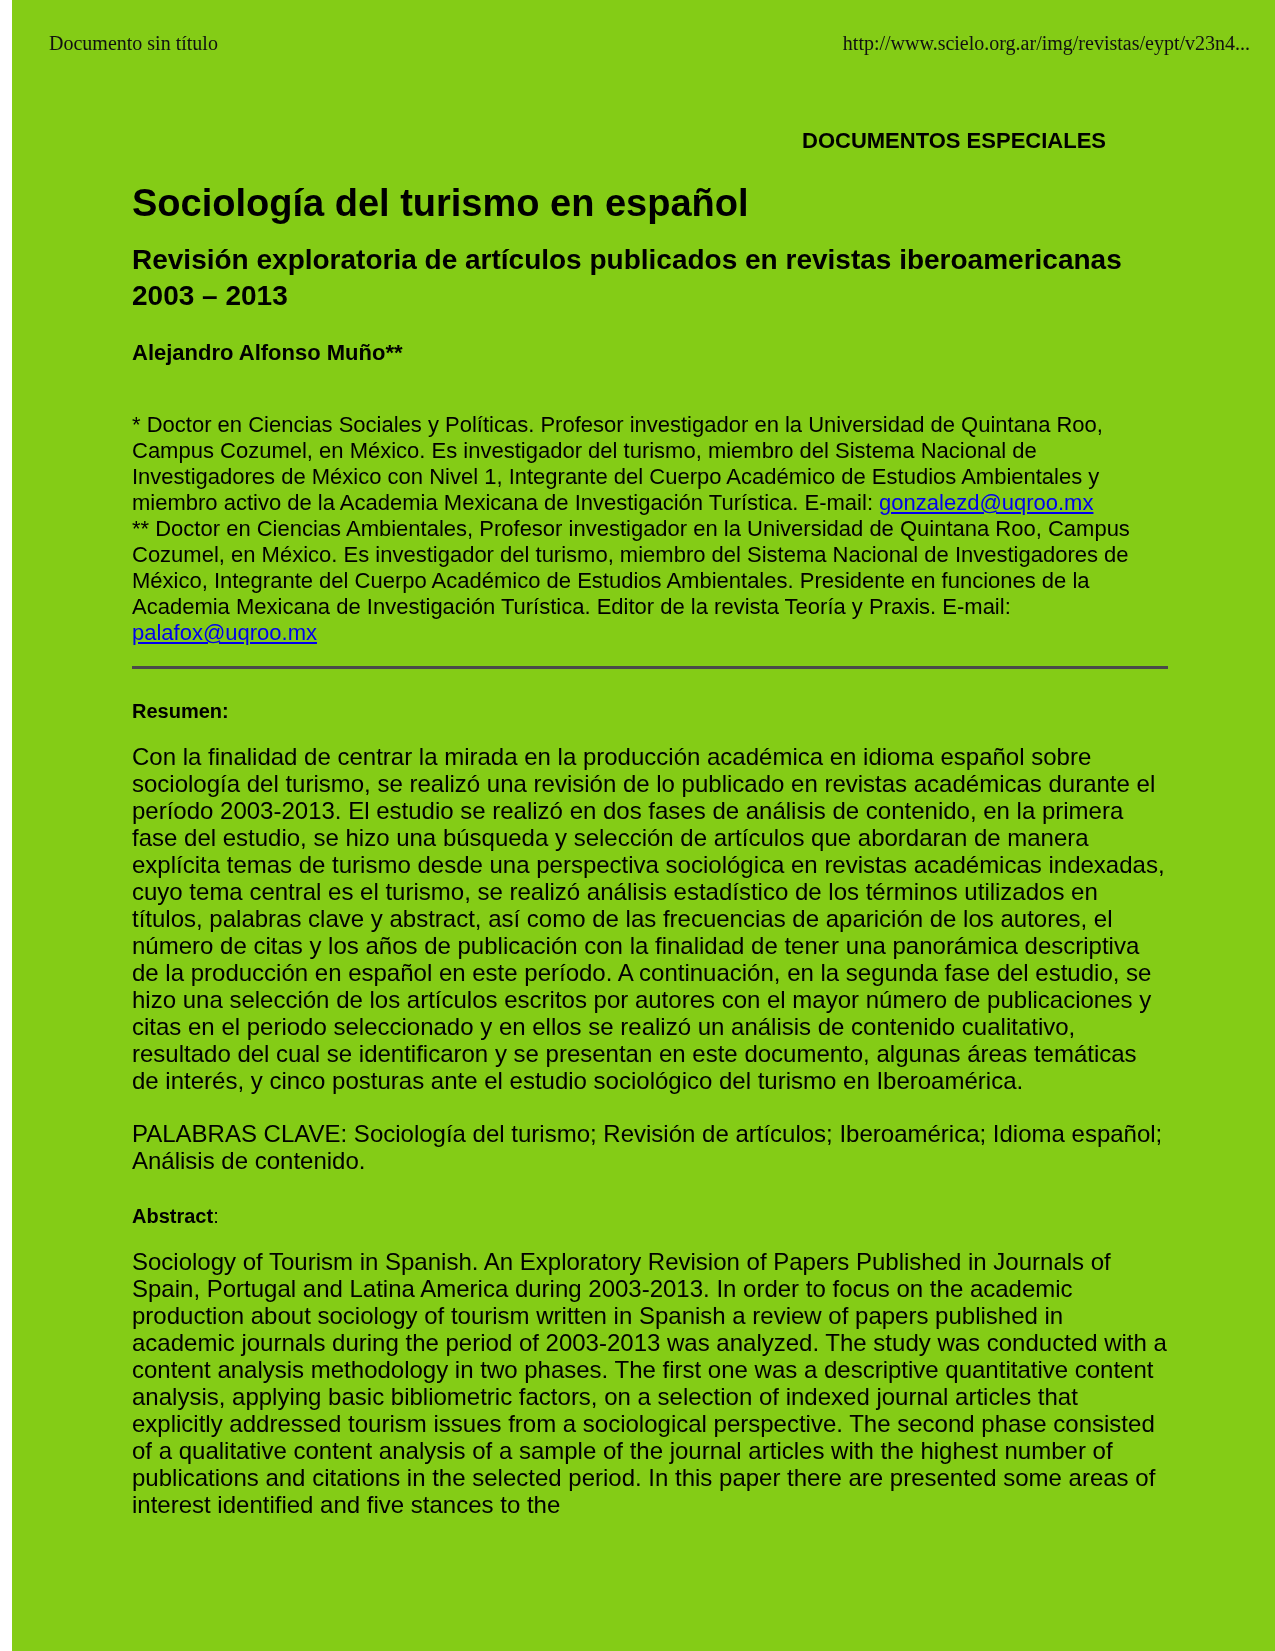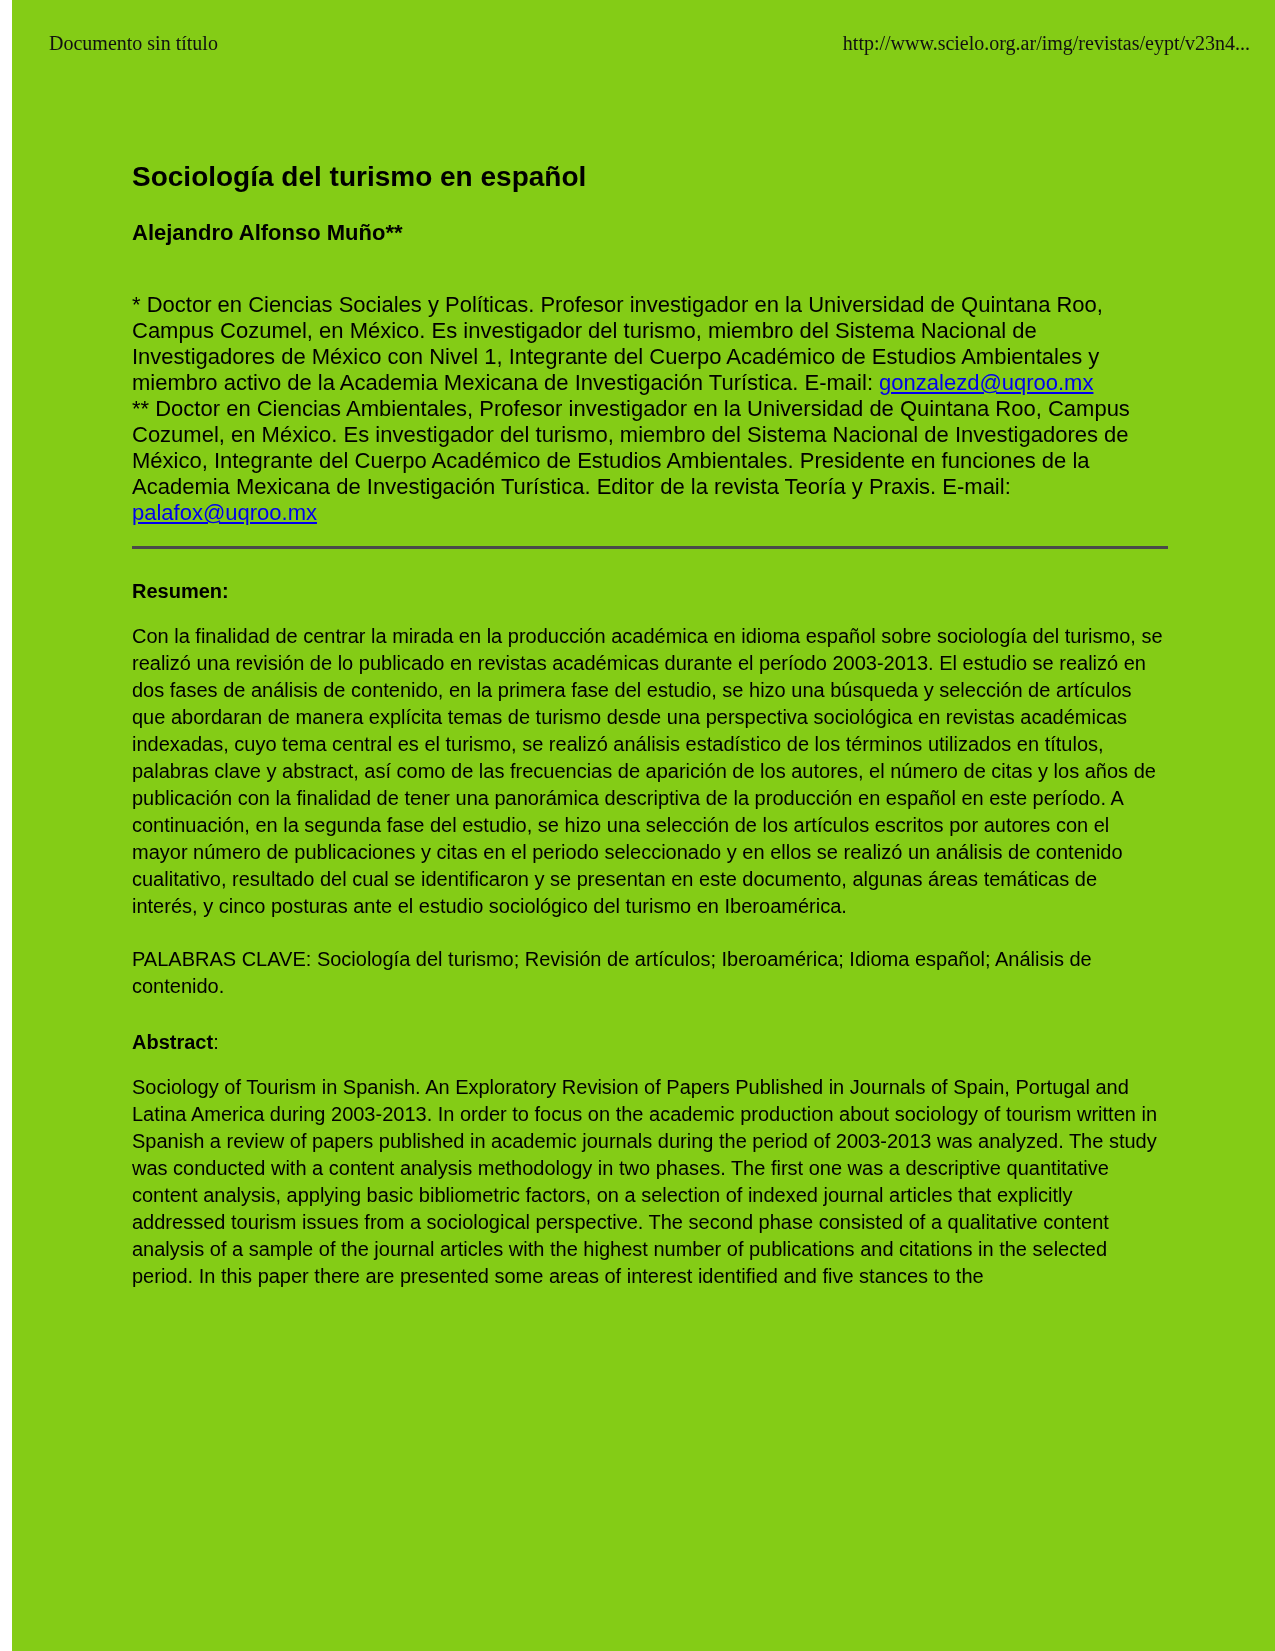--- a/index.html
+++ b/index.html
@@ -41,21 +41,21 @@
   }
   .kicker {
     text-align: right;
     padding-right: 62px;
     font-size: 22px;
     font-weight: bold;
     line-height: 26px;
   }
   .title {
     margin-top: 32px;
-    font-size: 28px;
+    font-size: 38px;
     font-weight: bold;
     line-height: 34px;
   }
   .subtitle {
     margin-top: 22px;
     font-size: 28px;
     font-weight: bold;
     line-height: 36px;
   }
   .author {
@@ -88,43 +88,45 @@
     background: #4a4a4a;
   }
   .section-label {
     margin-top: 28px;
     font-size: 20px;
     font-weight: bold;
     line-height: 28px;
   }
   .body-par {
     margin: 18px 0 0 0;
-    font-size: 20px;
+    font-size: 24px;
     line-height: 27px;
   }
   .keywords {
     margin-top: 26px;
   }
   .inline-bold { font-weight: normal; }
 </style>
 </head>
 <body>
 
 <div class="page">
 
   <div class="print-header">
     <span>Documento sin título</span>
     <span>http://www.scielo.org.ar/img/revistas/eypt/v23n4...</span>
   </div>
 
   <div class="content">
 
+    <div class="kicker">DOCUMENTOS ESPECIALES</div>
 
     <div class="title">Sociología del turismo en español</div>
 
+    <div class="subtitle">Revisión exploratoria de artículos publicados en revistas  iberoamericanas 2003 – 2013</div>
 
 
     <div class="author author-2">Alejandro Alfonso Muño**</div>
 
 
     <div class="footnotes">
       <p><span>* Doctor en Ciencias Sociales y Políticas. Profesor investigador en la Universidad de Quintana Roo, Campus Cozumel, en México. Es investigador del turismo, miembro del Sistema Nacional de Investigadores de México con Nivel 1, Integrante del Cuerpo Académico de Estudios Ambientales y miembro activo de la Academia Mexicana de Investigación Turística. E-mail: </span><a class="email-link">gonzalezd@uqroo.mx</a></p>
       <p><span>** Doctor en Ciencias Ambientales, Profesor investigador en la Universidad de Quintana Roo, Campus Cozumel, en México. Es investigador del turismo, miembro del Sistema Nacional de Investigadores de México, Integrante del Cuerpo Académico de Estudios Ambientales. Presidente en funciones de la Academia Mexicana de Investigación Turística. Editor de la revista Teoría y Praxis. E-mail: </span><a class="email-link">palafox@uqroo.mx</a></p>
     </div>
 

